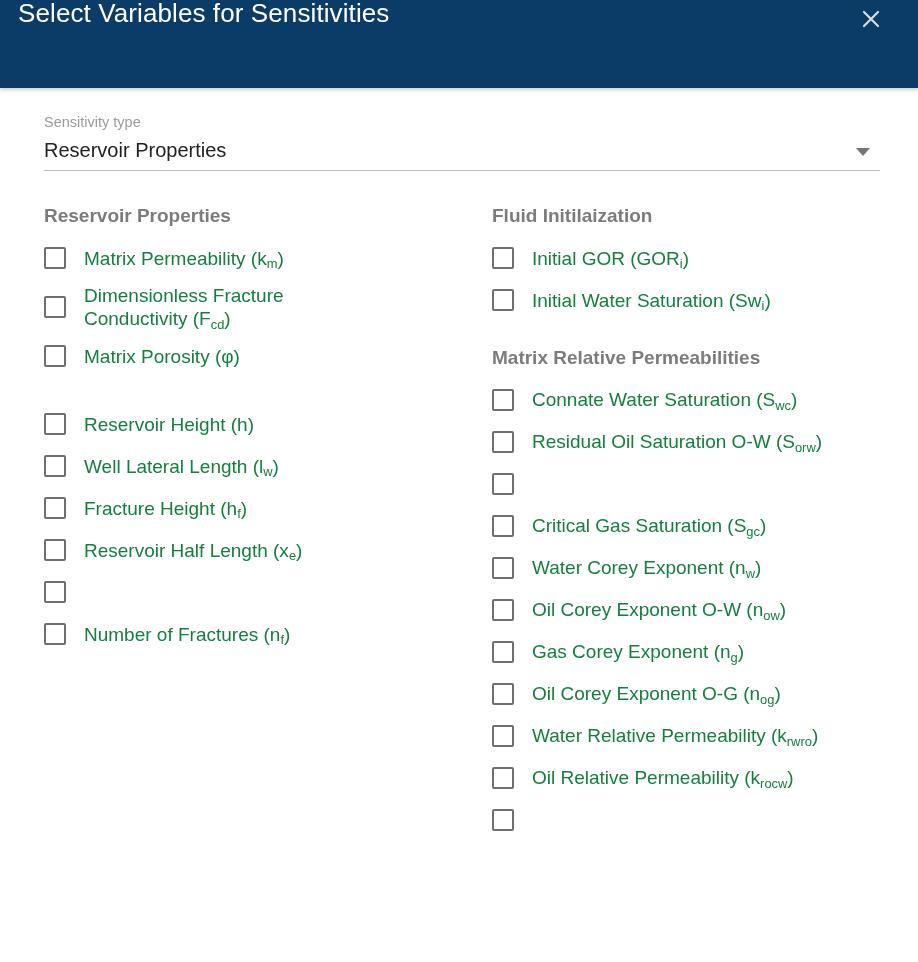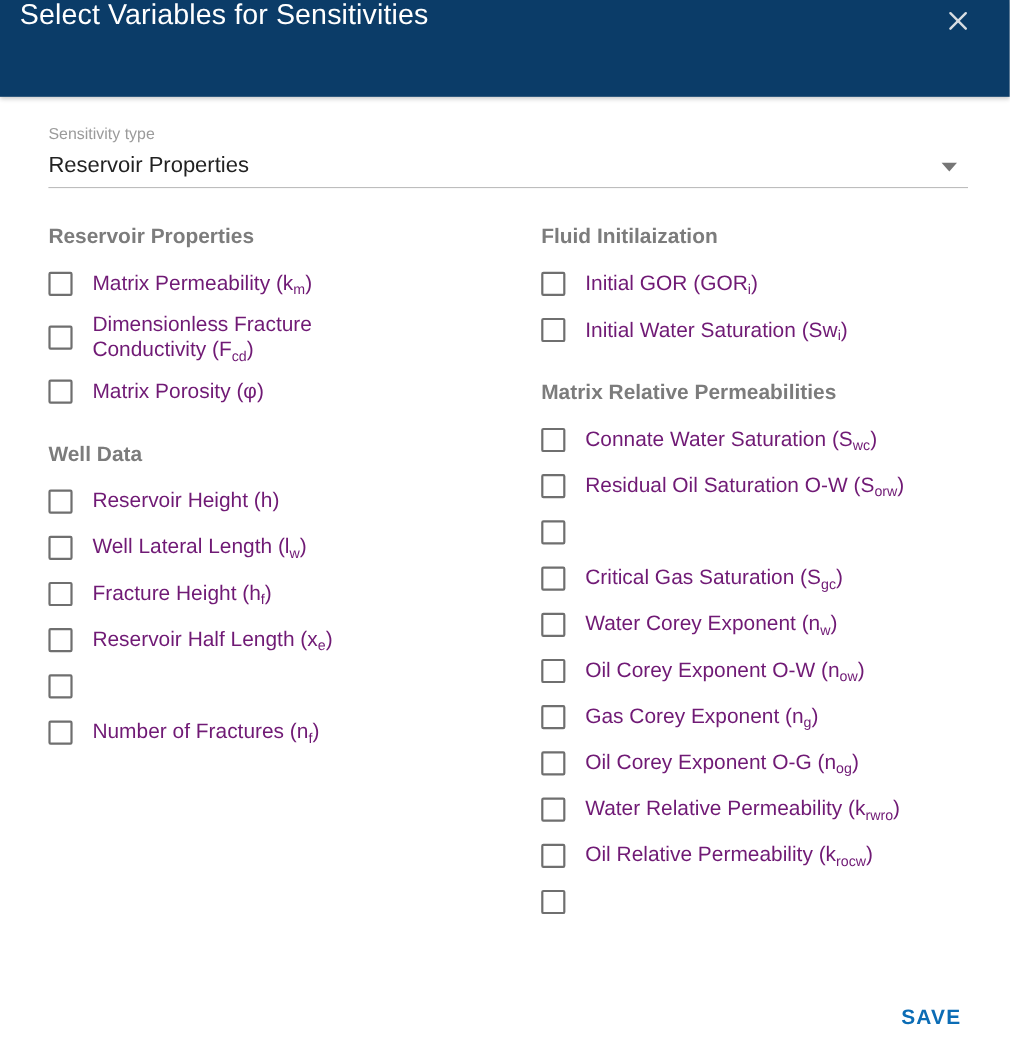--- a/index.html
+++ b/index.html
@@ -124,21 +124,21 @@
     width: 22px;
     height: 22px;
     border: 2px solid #6f6f6f;
     border-radius: 2px;
     box-sizing: border-box;
     flex: none;
     background: #ffffff;
   }
   .check-label {
     font-size: 19px;
-    color: #701a75;
+    color: #15803d;
     margin-left: 18px;
     line-height: 1.22;
     white-space: pre-line;
   }
   .check-label sub {
     font-size: 0.68em;
     vertical-align: baseline;
     position: relative;
     bottom: -0.28em;
   }
@@ -199,21 +199,20 @@
               <span class="checkbox"></span>
               <span class="check-label">Dimensionless Fracture
 Conductivity (F<sub>cd</sub>)</span>
             </div>
             <div class="check-row">
               <span class="checkbox"></span>
               <span class="check-label">Matrix Porosity (φ)</span>
             </div>
           </div>
           <div class="group">
-            <div class="group-title">Well Data</div>
             <div class="check-row">
               <span class="checkbox"></span>
               <span class="check-label">Reservoir Height (h)</span>
             </div>
             <div class="check-row">
               <span class="checkbox"></span>
               <span class="check-label">Well Lateral Length (l<sub>w</sub>)</span>
             </div>
             <div class="check-row">
               <span class="checkbox"></span>
@@ -287,17 +286,14 @@
             </div>
             <div class="check-row">
               <span class="checkbox"></span>
             </div>
           </div>
         </div>
     </div>
 
   </div>
 
-  <div class="dialog-footer">
-    <button class="save-button">SAVE</button>
-  </div>
 
 </div>
 
 </body></html>

